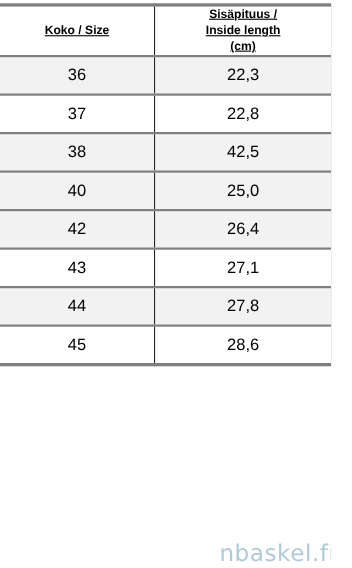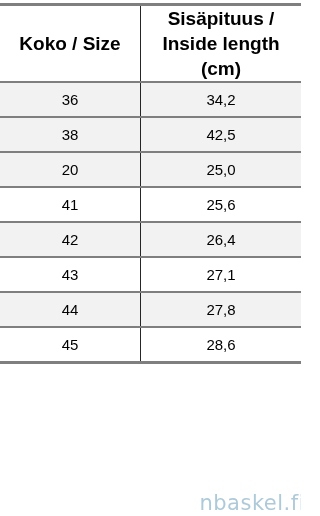--- a/index.html
+++ b/index.html
@@ -48,26 +48,27 @@
   table.size-table td {
     border-left: 1px solid #262626;
     border-right: 1px solid #262626;
     text-align: center;
     vertical-align: middle;
     color: #000000;
     padding: 0;
   }
 
   thead th {
-    font-size: 19px;
+    font-size: 11px;
     font-weight: bold;
     line-height: 1.32;
     padding: 7px 4px 8px 4px;
     background: #ffffff;
     border-bottom: 2px solid #7f7f7f;
+    text-decoration: underline;
   }
 
   tbody td {
     height: 33px;
     font-size: 15px;
     font-weight: normal;
     border-top: 2px solid #7f7f7f;
     background: #ffffff;
   }
   tbody tr:first-child td { border-top: none; }
@@ -108,33 +109,33 @@
           <span class="hdr-line">Sisäpituus /</span>
           <span class="hdr-line">Inside length</span>
           <span class="hdr-line">(cm)</span>
         </th>
       </tr>
     </thead>
 
     <tbody>
       <tr class="alt">
         <td>36</td>
-        <td>34,2</td>
+        <td>22,3</td>
+      </tr>
+      <tr>
+        <td>37</td>
+        <td>22,8</td>
       </tr>
       <tr class="alt">
         <td>38</td>
         <td>42,5</td>
       </tr>
       <tr class="alt">
-        <td>20</td>
+        <td>40</td>
         <td>25,0</td>
-      </tr>
-      <tr>
-        <td>41</td>
-        <td>25,6</td>
       </tr>
       <tr class="alt">
         <td>42</td>
         <td>26,4</td>
       </tr>
       <tr>
         <td>43</td>
         <td>27,1</td>
       </tr>
       <tr class="alt">

